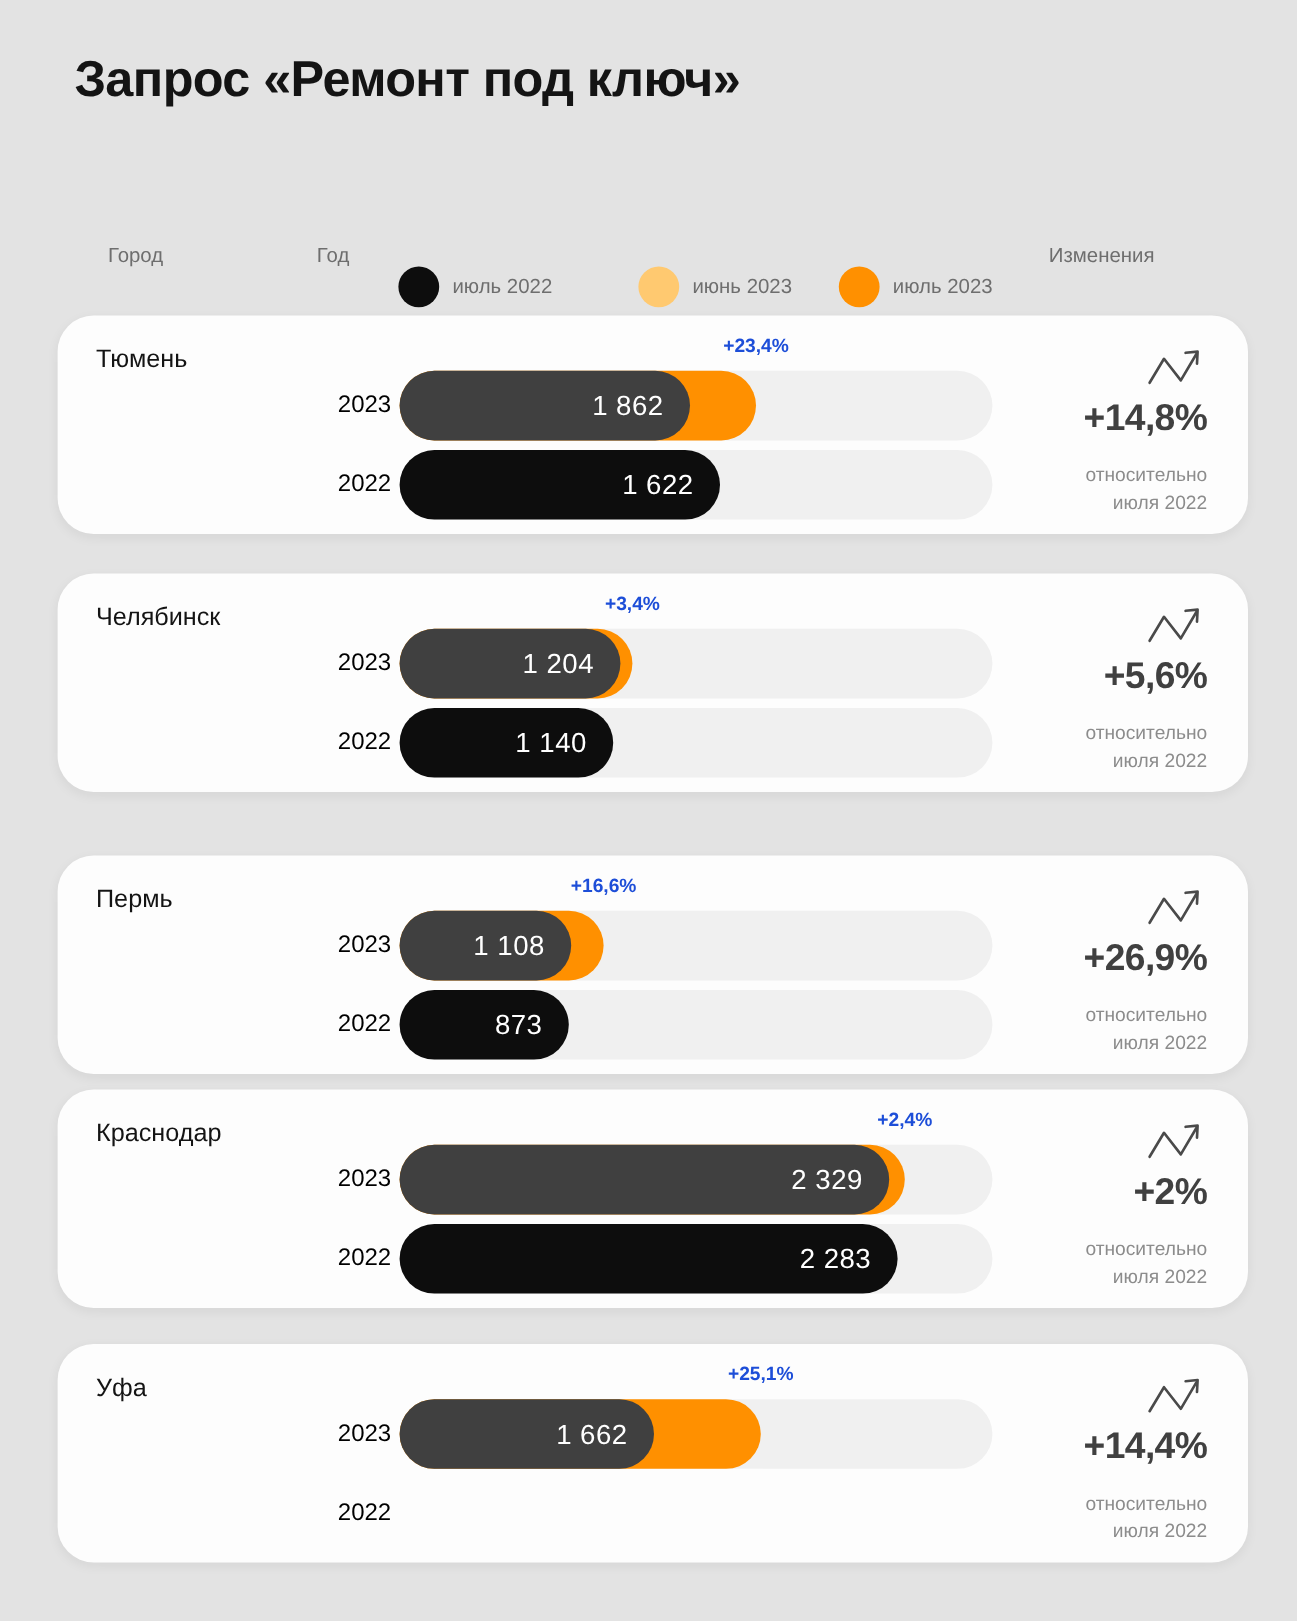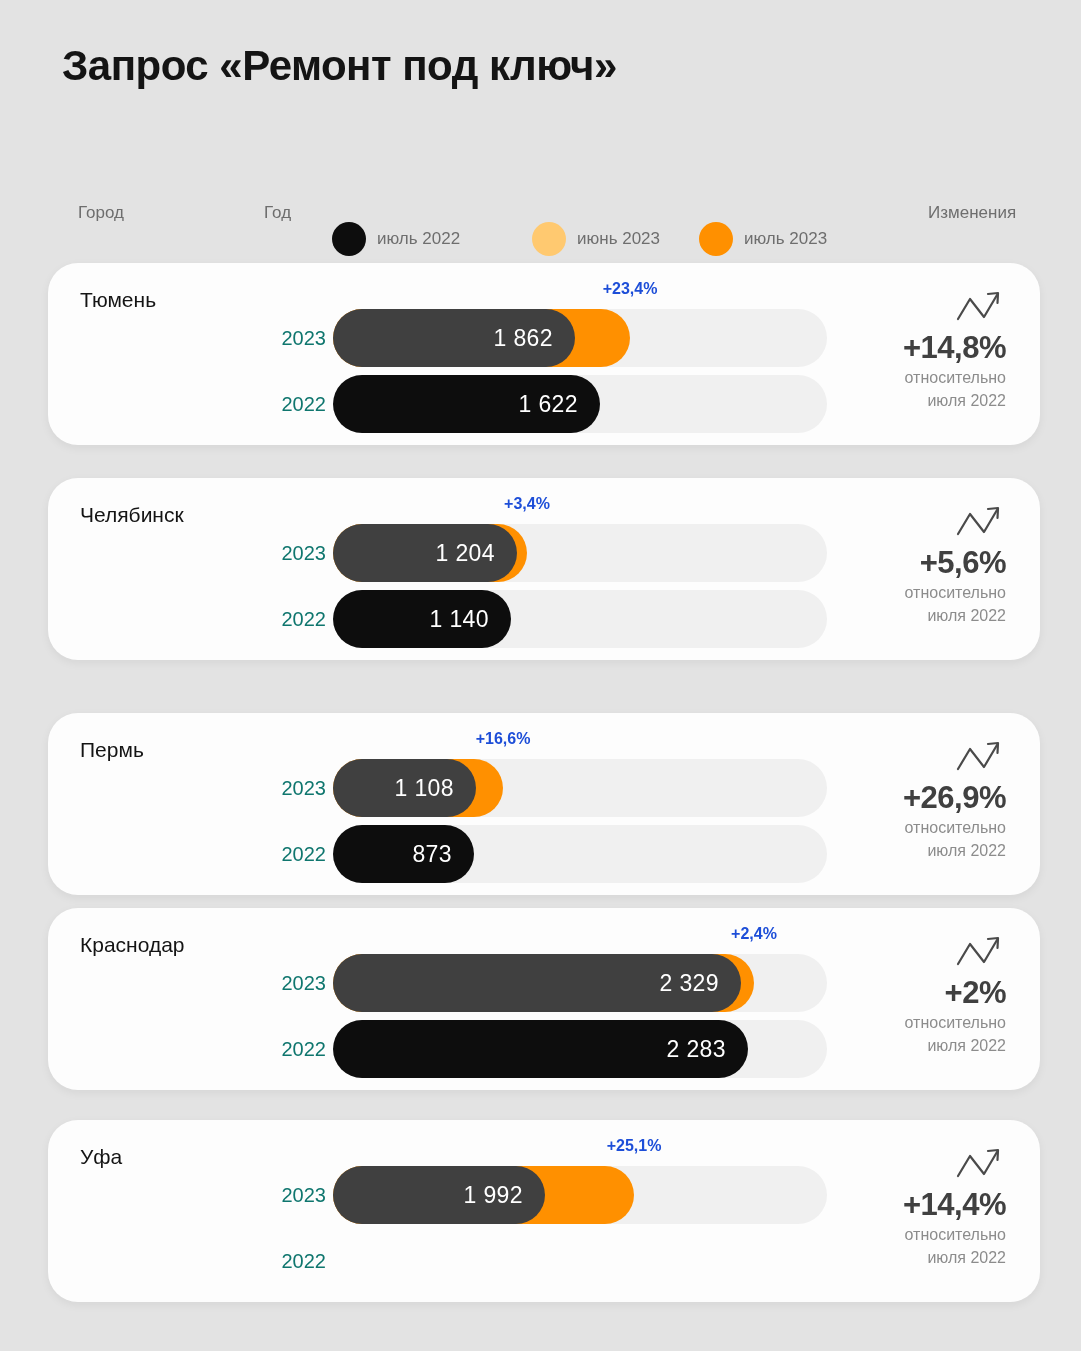--- a/index.html
+++ b/index.html
@@ -33,23 +33,23 @@
     width: 1081px;
     height: 34px;
   }
   .legend-label {
     position: absolute;
     font-size: 17px;
     color: #6e6e6e;
     top: 5px;
     white-space: nowrap;
   }
-  .legend-col-city  { left: 78px; text-align: center; }
+  .legend-col-city  { left: 90px; text-align: center; }
   .legend-col-year  { left: 264px; }
-  .legend-col-chg   { left: 928px; text-align: right; }
+  .legend-col-chg   { left: 874px; text-align: right; }
 
   .legend-item {
     position: absolute;
     top: 0;
     display: flex;
     align-items: center;
     gap: 11px;
     height: 34px;
     margin-top: 24px;
   }
@@ -111,21 +111,21 @@
     margin-bottom: 8px;
   }
   .year-label {
     position: absolute;
     left: 222px;
     top: 50%;
     transform: translateY(-50%);
     width: 56px;
     text-align: right;
     font-size: 20px;
-    color: #0f766e;
+    color: #000000;
   }
   .track {
     position: absolute;
     left: 285px;
     top: 0;
     width: 494px;
     height: 58px;
     background: #f0f0f0;
     border-radius: 29px;
   }
@@ -178,21 +178,21 @@
   }
   .change-value {
     font-size: 31px;
     font-weight: bold;
     color: #404040;
     letter-spacing: -0.5px;
     line-height: 1.1;
     white-space: nowrap;
   }
   .change-note {
-    margin-top: 1px;
+    margin-top: 20px;
     font-size: 16px;
     color: #8c8c8c;
     line-height: 1.45;
   }
 </style>
 </head>
 <body>
 
 <div class="page-title">Запрос «Ремонт под ключ»</div>
 
@@ -382,21 +382,21 @@
     <div class="card card-4">
     <div class="city-name">Уфа</div>
 
     <div class="bars">
 
       <div class="bar-row">
         <div class="year-label">2023</div>
         <div class="track">
           <div class="bar-fill orange-back" style="width:301px"></div>
           <div class="bar-fill light-front" style="width:212px">
-            <span class="bar-value">1 992</span>
+            <span class="bar-value">1 662</span>
           </div>
           <div class="pct-label" style="left:301px">+25,1%</div>
         </div>
       </div>
 
       <div class="bar-row">
         <div class="year-label">2022</div>
       </div>
 
     </div>

